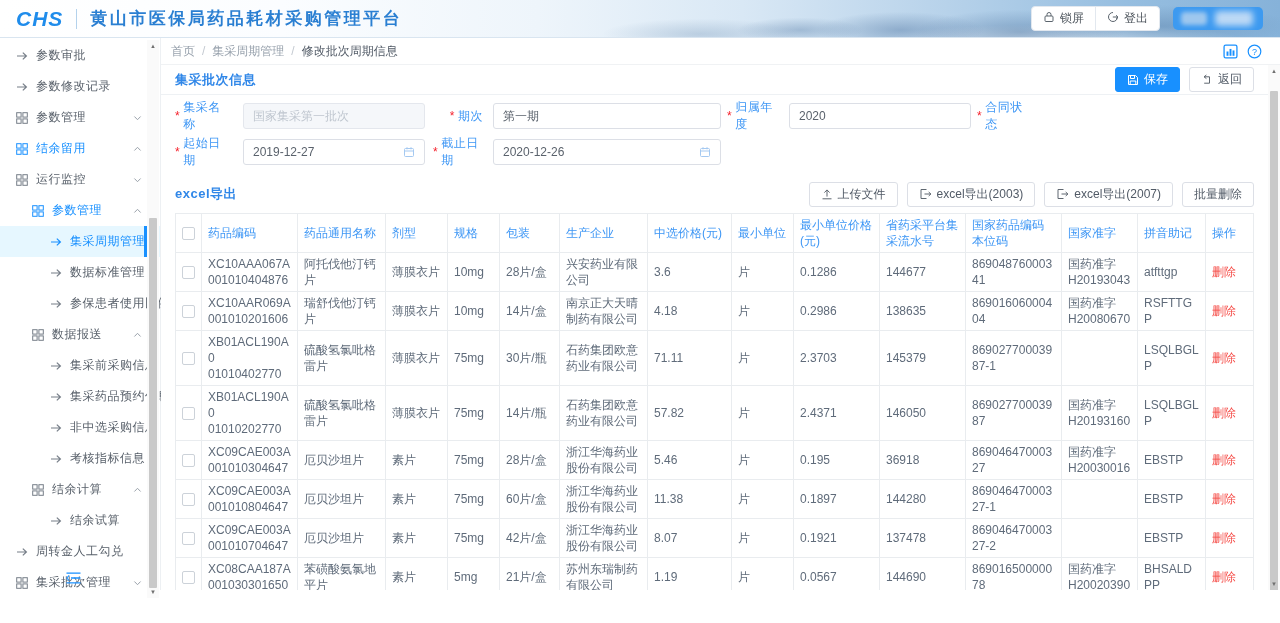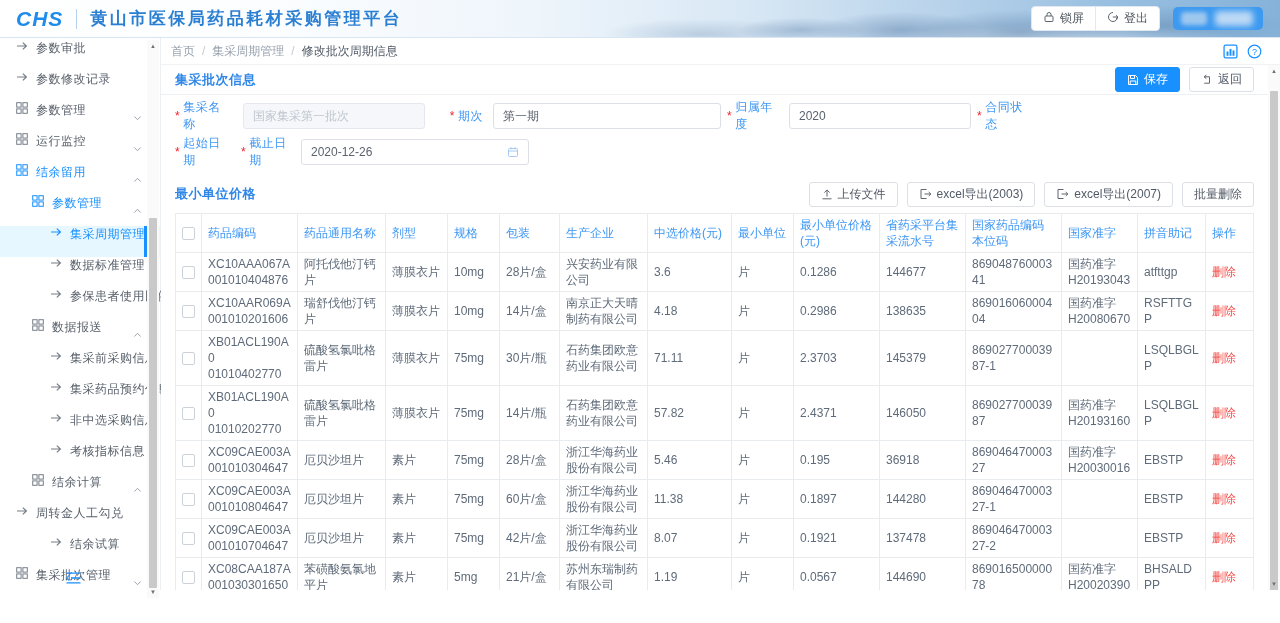--- a/index.html
+++ b/index.html
@@ -31,21 +31,21 @@
   .user-badge { width:90px; height:23px; background:#3d9af0; border-radius:5px; margin-left:13px; position:relative; overflow:hidden; cursor:pointer; }
   .user-badge .blob1 { position:absolute; left:8px; top:5px; width:26px; height:13px; background:#9ec7ee; border-radius:4px; filter:blur(2px); }
   .user-badge .blob2 { position:absolute; left:42px; top:4px; width:38px; height:15px; background:#bdd9f5; border-radius:4px; filter:blur(3px); }
 
   
   .main { flex:1; display:flex; min-height:0; }
 
   
   .sidebar { width:161px; flex:0 0 161px; background:#fff; border-right:1px solid #edf0f3; position:relative; }
   .menu { position:absolute; top:2px; left:0; width:160px; }
-  .menu-item { height:31px; display:flex; align-items:flex-start; font-size:12px; color:#59616b; cursor:pointer; position:relative; white-space:nowrap; }
+  .menu-item { height:31px; display:flex; align-items:center; font-size:12px; color:#59616b; cursor:pointer; position:relative; white-space:nowrap; }
   .menu-item.lvl1 { padding-left:16px; }
   .menu-item.lvl2 { padding-left:32px; }
   .menu-item.lvl3 { padding-left:50px; }
   .menu-item .mi-icon { display:inline-flex; margin-right:8px; color:#767e88; flex:0 0 auto; }
   .menu-item .mi-label { letter-spacing:.5px; }
   .menu-item .mi-chevron { position:absolute; right:18px; top:50%; transform:translateY(-50%); color:#9aa2ab; display:inline-flex; }
   .menu-item.active { color:#1890ff; }
   .menu-item.active .mi-icon { color:#1890ff; }
   .menu-item.selected { background:#e6f7ff; color:#1890ff; }
   .menu-item.selected .mi-icon { color:#1890ff; }
@@ -174,53 +174,53 @@
                 </g>
               </svg>
             </span>
             <span class="mi-label">参数管理</span>
             <span class="mi-chevron">
               <svg width="9" height="9" viewBox="0 0 9 9">
                 <path d="M1.4 3 4.5 6.2 7.6 3" fill="none" stroke="currentColor"></path>
               </svg>
             </span>
           </div>
-          <div class="menu-item lvl1">
+          <div class="menu-item lvl1 active">
             <span class="mi-icon">
               <svg width="12" height="12" viewBox="0 0 12 12">
                 <g fill="none" stroke="currentColor">
                   <rect x="0.7" y="0.7" width="4.4" height="4.4"></rect>
                   <rect x="6.9" y="0.7" width="4.4" height="4.4"></rect>
                   <rect x="0.7" y="6.9" width="4.4" height="4.4"></rect>
                   <rect x="6.9" y="6.9" width="4.4" height="4.4"></rect>
                 </g>
               </svg>
             </span>
-            <span class="mi-label">运行监控</span>
+            <span class="mi-label">结余留用</span>
             <span class="mi-chevron">
               <svg width="9" height="9" viewBox="0 0 9 9">
-                <path d="M1.4 3 4.5 6.2 7.6 3" fill="none" stroke="currentColor"></path>
-              </svg>
-            </span>
-          </div>
-          <div class="menu-item lvl1 active">
+                <path d="M1.4 6 4.5 2.8 7.6 6" fill="none" stroke="currentColor"></path>
+              </svg>
+            </span>
+          </div>
+          <div class="menu-item lvl1">
             <span class="mi-icon">
               <svg width="12" height="12" viewBox="0 0 12 12">
                 <g fill="none" stroke="currentColor">
                   <rect x="0.7" y="0.7" width="4.4" height="4.4"></rect>
                   <rect x="6.9" y="0.7" width="4.4" height="4.4"></rect>
                   <rect x="0.7" y="6.9" width="4.4" height="4.4"></rect>
                   <rect x="6.9" y="6.9" width="4.4" height="4.4"></rect>
                 </g>
               </svg>
             </span>
-            <span class="mi-label">结余留用</span>
+            <span class="mi-label">运行监控</span>
             <span class="mi-chevron">
               <svg width="9" height="9" viewBox="0 0 9 9">
-                <path d="M1.4 6 4.5 2.8 7.6 6" fill="none" stroke="currentColor"></path>
+                <path d="M1.4 3 4.5 6.2 7.6 3" fill="none" stroke="currentColor"></path>
               </svg>
             </span>
           </div>
           <div class="menu-item lvl2 active">
             <span class="mi-icon">
               <svg width="12" height="12" viewBox="0 0 12 12">
                 <g fill="none" stroke="currentColor">
                   <rect x="0.7" y="0.7" width="4.4" height="4.4"></rect>
                   <rect x="6.9" y="0.7" width="4.4" height="4.4"></rect>
                   <rect x="0.7" y="6.9" width="4.4" height="4.4"></rect>
@@ -320,35 +320,35 @@
                 </g>
               </svg>
             </span>
             <span class="mi-label">结余计算</span>
             <span class="mi-chevron">
               <svg width="9" height="9" viewBox="0 0 9 9">
                 <path d="M1.4 6 4.5 2.8 7.6 6" fill="none" stroke="currentColor"></path>
               </svg>
             </span>
           </div>
+          <div class="menu-item lvl3">
+            <span class="mi-icon">
+              <svg width="12" height="12" viewBox="0 0 12 12">
+                <path d="M1 6h9.2M6.8 2.6 10.4 6 6.8 9.4" fill="none" stroke="currentColor" stroke-width="1.2"></path>
+              </svg>
+            </span>
+            <span class="mi-label">结余试算</span>
+          </div>
           <div class="menu-item lvl1">
             <span class="mi-icon">
               <svg width="12" height="12" viewBox="0 0 12 12">
                 <path d="M1 6h9.2M6.8 2.6 10.4 6 6.8 9.4" fill="none" stroke="currentColor" stroke-width="1.2"></path>
               </svg>
             </span>
             <span class="mi-label">周转金人工勾兑</span>
-          </div>
-          <div class="menu-item lvl3">
-            <span class="mi-icon">
-              <svg width="12" height="12" viewBox="0 0 12 12">
-                <path d="M1 6h9.2M6.8 2.6 10.4 6 6.8 9.4" fill="none" stroke="currentColor" stroke-width="1.2"></path>
-              </svg>
-            </span>
-            <span class="mi-label">结余试算</span>
           </div>
           <div class="menu-item lvl1">
             <span class="mi-icon">
               <svg width="12" height="12" viewBox="0 0 12 12">
                 <g fill="none" stroke="currentColor">
                   <rect x="0.7" y="0.7" width="4.4" height="4.4"></rect>
                   <rect x="6.9" y="0.7" width="4.4" height="4.4"></rect>
                   <rect x="0.7" y="6.9" width="4.4" height="4.4"></rect>
                   <rect x="6.9" y="6.9" width="4.4" height="4.4"></rect>
                 </g>
@@ -447,38 +447,47 @@
           <span class="fl l4">
               <span class="req">*</span>
               <span>合同状态</span>
             </span>
         </div>
         <div class="form-row">
           <span class="fl l1">
               <span class="req">*</span>
               <span>起始日期</span>
             </span>
+          <span class="fi i1">
+            <span>2019-12-27</span>
+            <span class="suffix cal-icon">
+                <svg width="12" height="12" viewBox="0 0 12 12">
+                  <rect x="1.5" y="2.5" width="9" height="8" rx="1" fill="none" stroke="currentColor"></rect>
+                  <path d="M1.5 5h9M4 1.2v2.2M8 1.2v2.2" fill="none" stroke="currentColor"></path>
+                </svg>
+              </span>
+          </span>
           <span class="fl l2">
               <span class="req">*</span>
               <span>截止日期</span>
             </span>
           <span class="fi i2">
             <span>2020-12-26</span>
             <span class="suffix cal-icon">
                 <svg width="12" height="12" viewBox="0 0 12 12">
                   <rect x="1.5" y="2.5" width="9" height="8" rx="1" fill="none" stroke="currentColor"></rect>
                   <path d="M1.5 5h9M4 1.2v2.2M8 1.2v2.2" fill="none" stroke="currentColor"></path>
                 </svg>
               </span>
           </span>
         </div>
       </div>
 
       <div class="drug-head">
-        <span class="section-title">最小单位价格</span>
+        <span class="section-title">excel导出</span>
         <span class="drug-actions">
           <span class="btn">
             <span class="bi">
                 <svg width="12" height="12" viewBox="0 0 12 12">
                   <path d="M6 8.6V2M3.4 4.6 6 1.9l2.6 2.7" fill="none" stroke="currentColor"></path>
                   <path d="M1.5 10.8h9" stroke="currentColor"></path>
                 </svg>
               </span>
             <span>上传文件</span>
           </span>

